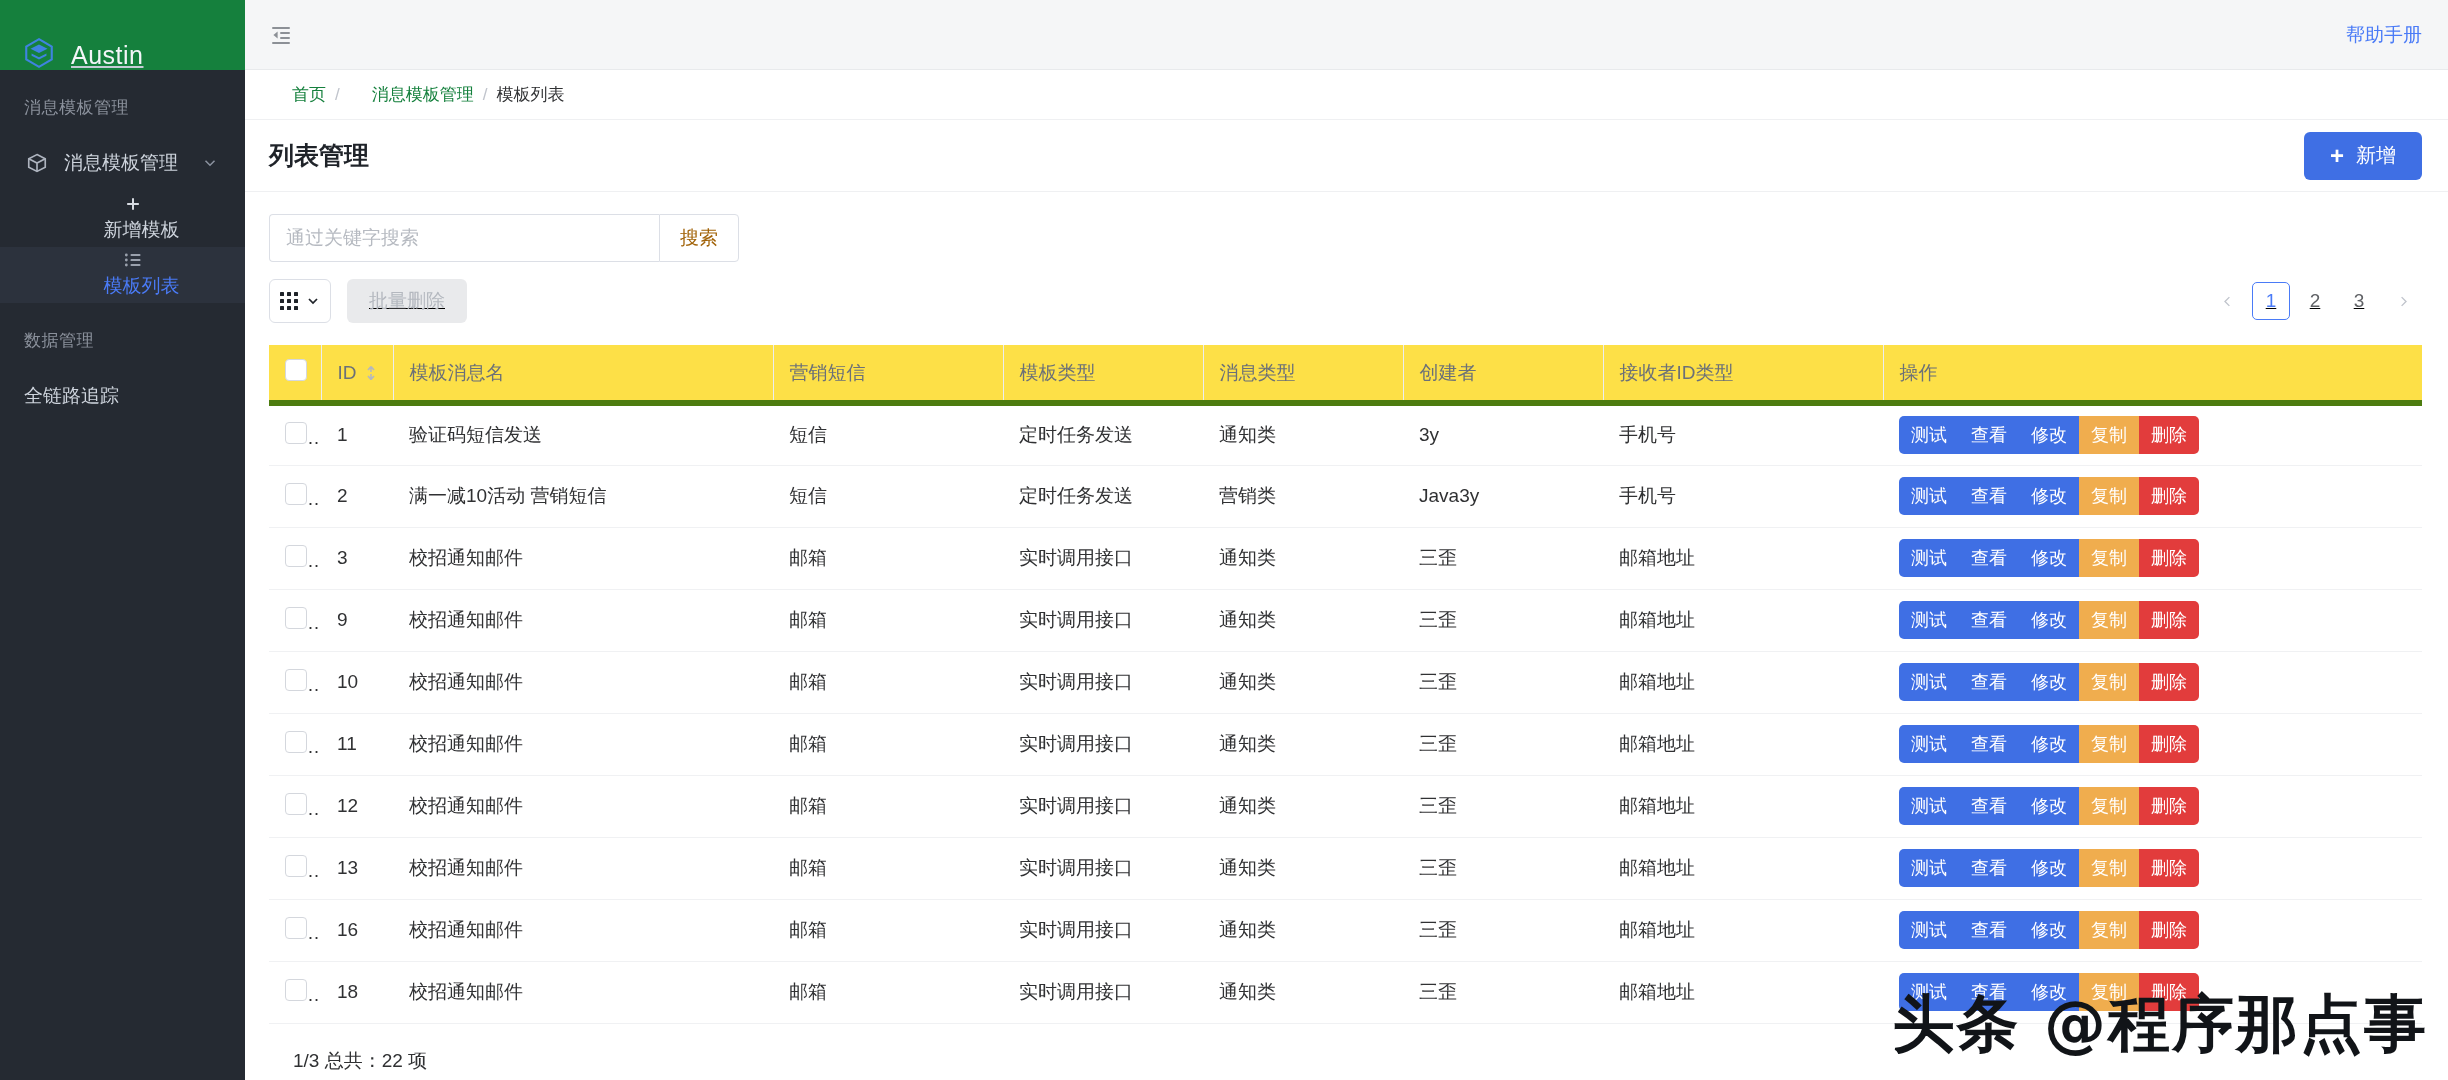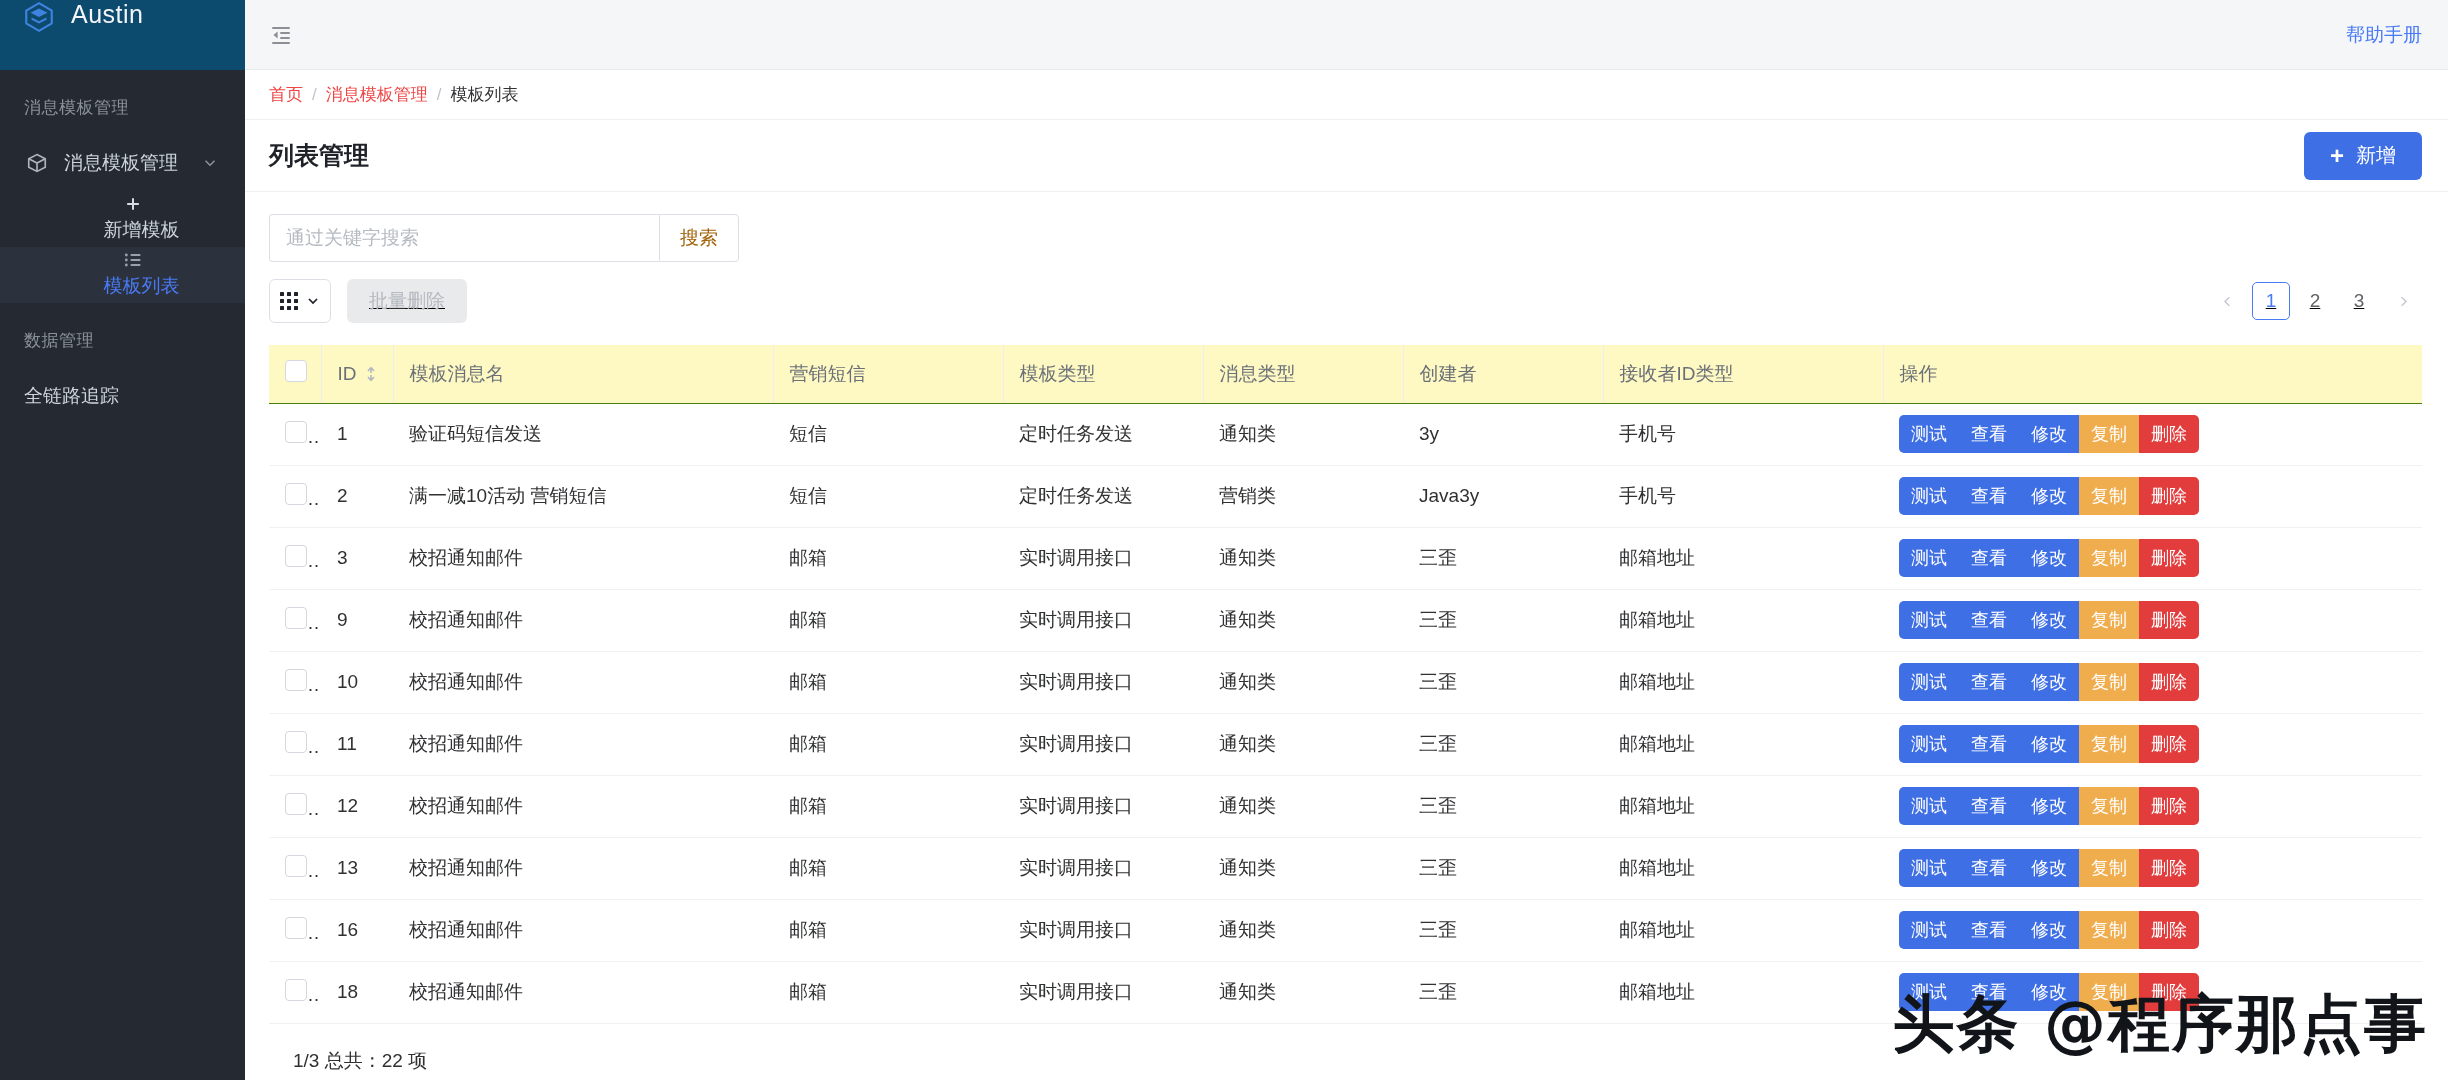--- a/index.html
+++ b/index.html
@@ -11,23 +11,24 @@
   }
   .app { display: flex; width: 2448px; height: 1080px; position: relative; }
 
   
   .sidebar {
     width: 245px; flex: 0 0 245px; height: 1080px;
     background: #252a32; color: #c6ccd6;
     display: flex; flex-direction: column;
   }
   .logo-bar {
-    height: 70px; background: #0c4a6e;
-    display: flex; align-items: flex-start; gap: 15px;
+    height: 70px; background: #15803d;
+    display: flex; align-items: flex-end; gap: 15px;
     padding: 0 0 0 22px;
+    text-decoration: underline;
   }
   .logo-mark { width: 34px; height: 34px; flex: 0 0 34px; display:block; }
   .logo-text { font-size: 25px; color: #f3f5f8; letter-spacing: .5px; }
 
   .side-group-title {
     font-size: 17px; color: #8b919c;
     padding: 26px 0 16px 24px; letter-spacing: .5px;
   }
   .side-item {
     display: flex; align-items: center;
@@ -52,21 +53,21 @@
     display: flex; align-items: center; justify-content: space-between;
     padding: 0 26px 0 24px;
   }
   .help-link { font-size: 19px; color: #4a7bf7; cursor: pointer; }
 
   .crumbs {
     height: 50px; display: flex; align-items: center; gap: 9px;
     padding-left: 24px; font-size: 17px; color: #303133;
     border-bottom: 1px solid #eff0f2; background: #fff;
   }
-  .crumb-link { color: #ef4444; cursor: pointer; }
+  .crumb-link { color: #15803d; cursor: pointer; margin-left: 23px; }
   .crumb-cur { color: #303133; }
   .crumb-sep { color: #c0c4cc; }
 
   .page-head {
     height: 72px; display: flex; align-items: center; justify-content: space-between;
     padding: 0 26px 0 24px; border-bottom: 1px solid #eff0f2; background: #fff;
   }
   .page-title { font-size: 25px; color: #1f2329; }
   .btn-add {
     background: #3f6fe4; color: #fff; border: none; border-radius: 6px;
@@ -112,23 +113,23 @@
     border: 1px solid transparent; border-radius: 5px; background: transparent;
     font-family: inherit;
   }
   .pg.arrow { color: #c0c4cc; font-size: 21px; }
   .pg.active { border-color: #4a7bf7; color: #4a7bf7; }
 
   
   .table-wrap { padding: 22px 26px 0 24px; background: #fff; }
   table.grid { width: 100%; border-collapse: collapse; table-layout: fixed; }
   table.grid th {
-    background: #fef9c3; color: #6b7078; font-weight: normal;
+    background: #fde047; color: #6b7078; font-weight: normal;
     font-size: 19px; text-align: left; height: 58px;
-    padding: 0 16px; border-bottom: 1px solid #4d7c0f;
+    padding: 0 16px; border-bottom: 6px solid #4d7c0f;
     border-right: 1px solid #ebedf0;
     white-space: nowrap;
   }
   table.grid th:last-child { border-right: none; }
   table.grid td {
     font-size: 19px; color: #303133; height: 62px;
     padding: 0 16px; border-bottom: 1px solid #f0f1f3;
     white-space: nowrap; overflow: hidden; text-overflow: ellipsis;
   }
   .c-check { width: 52px; }

